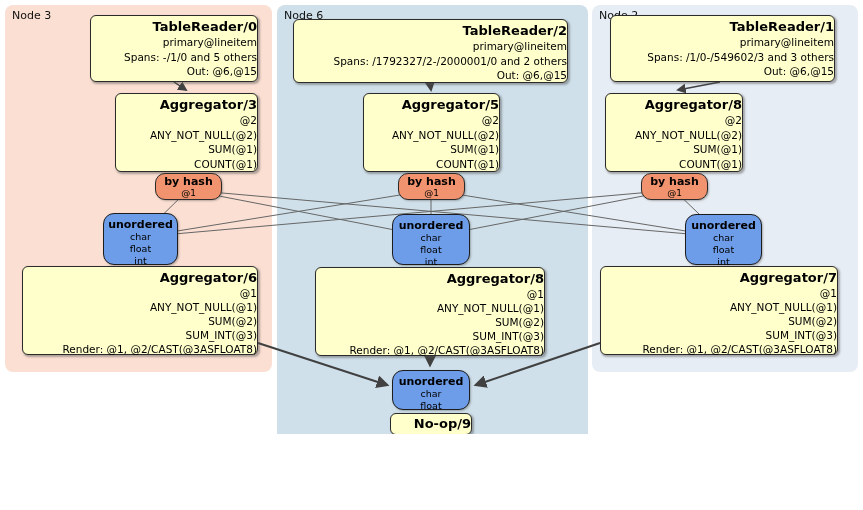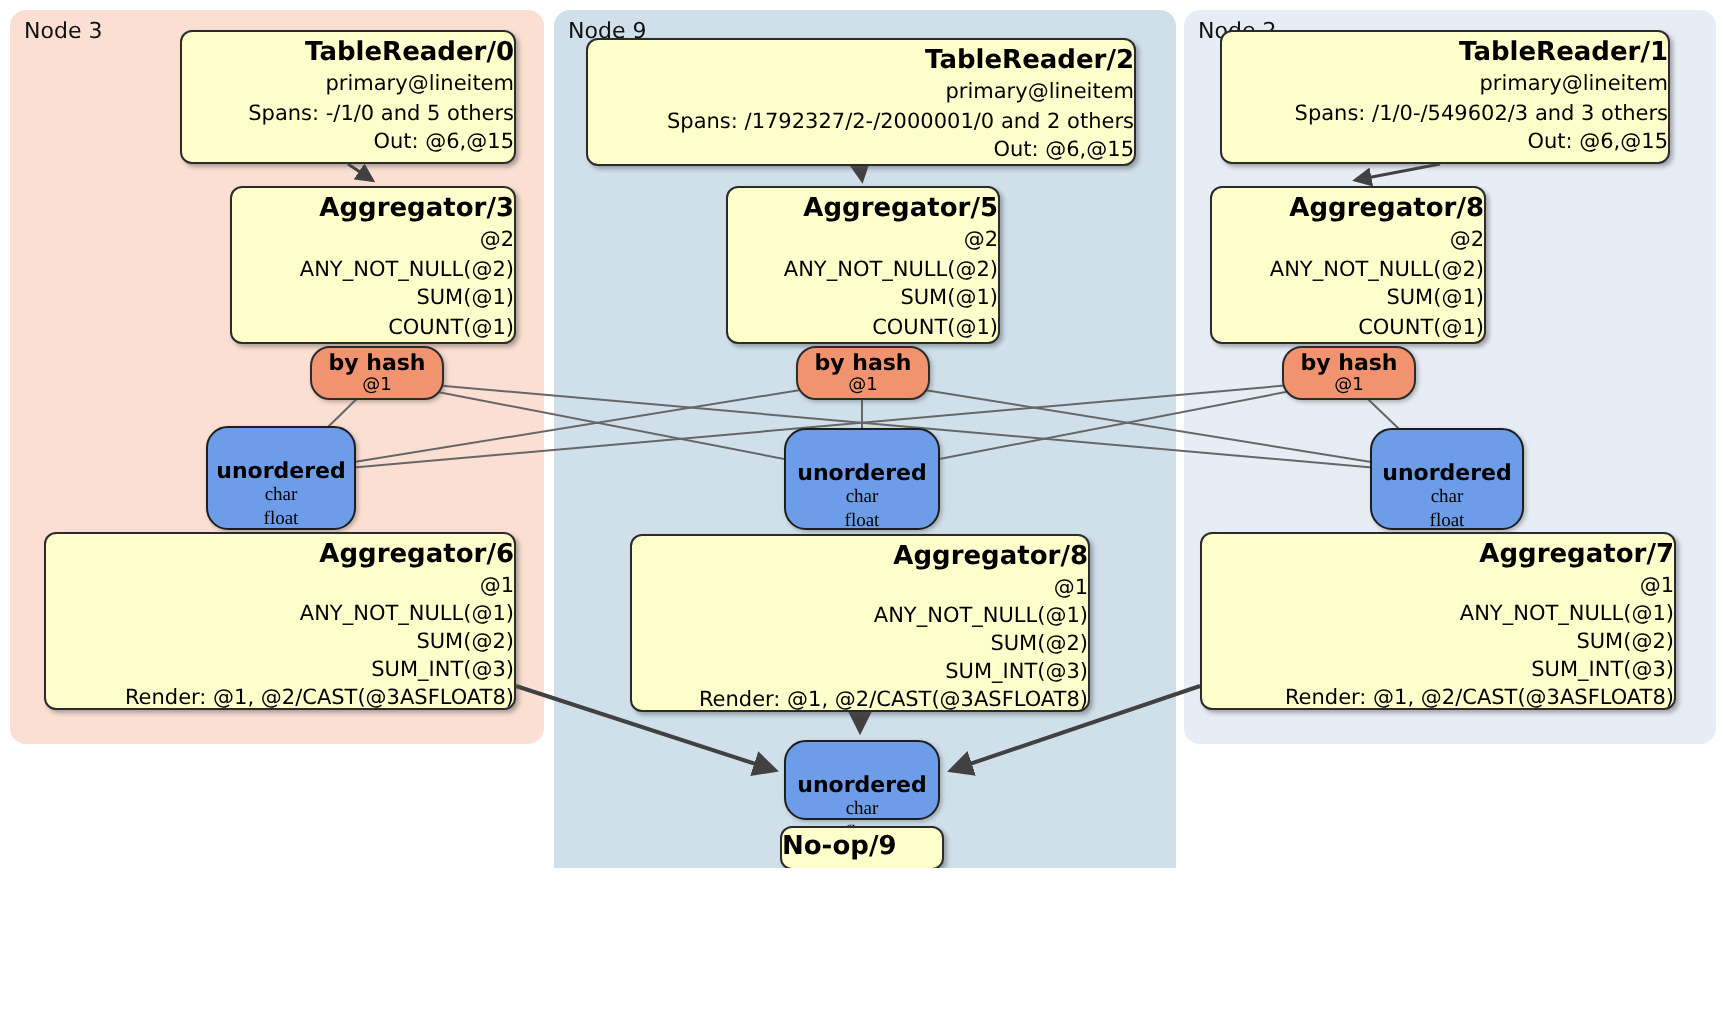--- a/index.html
+++ b/index.html
@@ -20,41 +20,41 @@
   .proc.big .l{line-height:14px;}
   .router{
     position:absolute;z-index:3;background:#f0936e;border:1px solid #2b2b2b;
     border-radius:10px;text-align:center;box-sizing:border-box;padding-top:1px;
     box-shadow:1px 1px 2px rgba(80,80,80,.4);
   }
   .router .rt{font-weight:bold;font-size:11px;line-height:13px;}
   .router .rd{font-size:9px;line-height:11px;}
   .sync{
     position:absolute;z-index:2;background:#6d9ce8;border:1.5px solid #1d1d1d;
-    border-radius:11px;text-align:center;box-sizing:border-box;padding-top:15px;
+    border-radius:11px;text-align:center;box-sizing:border-box;padding-top:4px;
     box-shadow:1px 1px 2px rgba(80,80,80,.4);
   }
   .sync .st{font-weight:bold;font-size:11px;line-height:13px;}
-  .sync .sl{font-size:9.5px;line-height:12px;font-family:Liberation Serif, serif;}
+  .sync .sl{font-size:9.5px;line-height:12px;}
   .pill{
     position:absolute;z-index:2;background:#ffffcc;border:1px solid #2b2b2b;
-    border-radius:6px;text-align:left;font-weight:bold;
+    border-radius:6px;text-align:right;font-weight:bold;
     box-shadow:1.5px 1.5px 2px rgba(80,80,80,.45);box-sizing:border-box;
   }
 </style>
 </head>
 <body>
 
 <div id="stage">
 
   <div class="region" style="left:5px;top:5px;width:267px;height:367px;background:#fbdfd2;">
     <div class="region-label">Node 3</div>
   </div>
   <div class="region" style="left:277px;top:5px;width:311px;height:500px;background:#cfe0ea;">
-    <div class="region-label">Node 9</div>
+    <div class="region-label">Node 6</div>
   </div>
   <div class="region" style="left:592px;top:5px;width:266px;height:367px;background:#e7edf4;">
     <div class="region-label">Node 2</div>
   </div>
 
   <svg id="edges" width="863" height="510">
     <defs>
       <marker id="ah" viewBox="0 0 10 10" refX="8" refY="5" markerWidth="6.5" markerHeight="6.5" orient="auto-start-reverse">
         <path d="M0,0 L10,5 L0,10 z" fill="#414141"></path>
       </marker>

